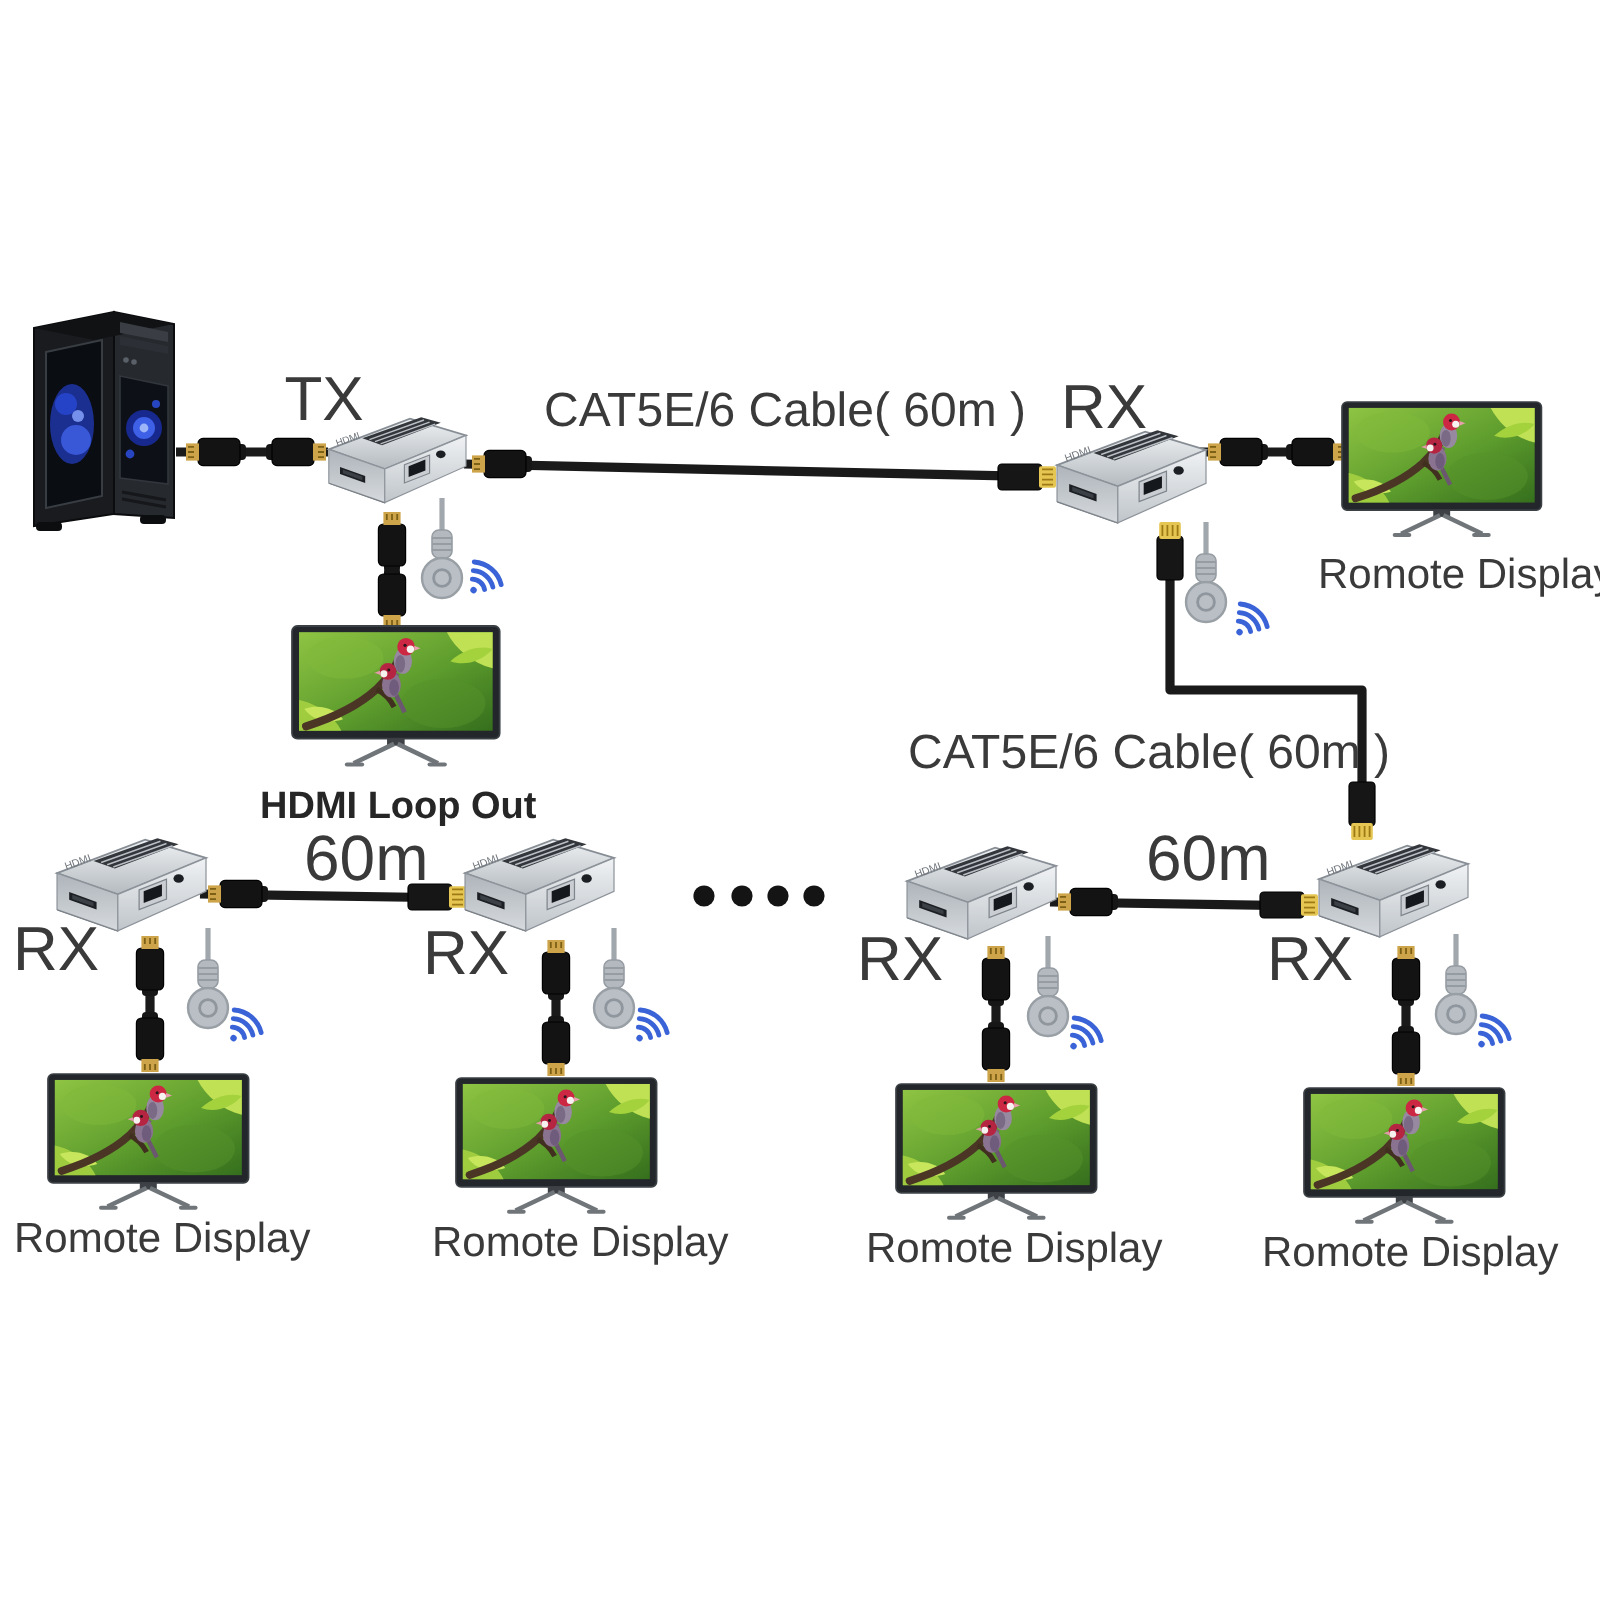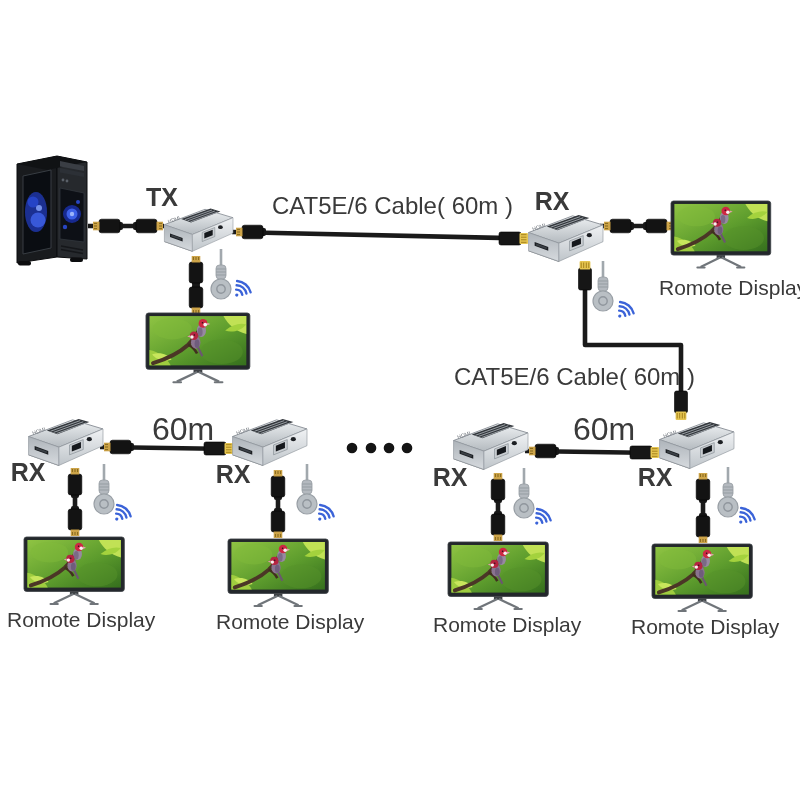--- a/index.html
+++ b/index.html
@@ -6,21 +6,21 @@
     --background:#ffffff; --label-text:#3a3a3a; --cable-black:#1a1a1a;
     --device-silver:#d9dde0; --connector-gold:#cda449; --rj45-yellow:#e6c652;
     --wifi-blue:#3b63d8; --ir-gray:#aeb4ba; --screen-green:#63a02f; --pc-glow-blue:#2f52e0;
   }
   html,body{margin:0;padding:0;}
   body{background:var(--background); font-family:"Liberation Sans", sans-serif;}
   .stage{position:relative;width:800px;height:800px;background:var(--background);overflow:hidden;}
   .stage svg{position:absolute;left:0;top:0;}
   .lbl{position:absolute;color:var(--label-text);text-align:center;white-space:nowrap;line-height:1.05;}
   .lbl-cable{font-size:24px;}
-  .lbl-port{font-size:25px;font-weight:bold;}
+  .lbl-port{font-size:31px;}
   .lbl-dist{font-size:32px;}
   .lbl-disp{font-size:21px;}
   .lbl-loop{font-size:19px;font-weight:bold;color:#262626;}
   .cable{stroke:var(--cable-black);stroke-width:4.6;fill:none;stroke-linejoin:round;stroke-linecap:butt;}
 </style>
 </head>
 <body>
 
 <div class="stage">
 
@@ -220,20 +220,21 @@
       <circle cx="389" cy="448" r="5.3"></circle>
       <circle cx="407" cy="448" r="5.3"></circle>
     </g>
   </svg>
 
   <div class="lbl lbl-port" style="left:134px;top:184px;width:56px;">TX</div>
   <div class="lbl lbl-cable" style="left:272px;top:193px;width:218px;">CAT5E/6 Cable( 60m )</div>
   <div class="lbl lbl-port" style="left:524px;top:188px;width:56px;">RX</div>
   <div class="lbl lbl-disp" style="left:659px;top:277px;width:136px;">Romote Display</div>
   <div class="lbl lbl-cable" style="left:454px;top:364px;width:218px;">CAT5E/6 Cable( 60m )</div>
+  <div class="lbl lbl-loop" style="left:130px;top:394px;width:130px;">HDMI Loop Out</div>
   <div class="lbl lbl-dist" style="left:152px;top:413px;width:60px;">60m</div>
   <div class="lbl lbl-dist" style="left:573px;top:413px;width:60px;">60m</div>
   <div class="lbl lbl-port" style="left:0px;top:459px;width:56px;">RX</div>
   <div class="lbl lbl-port" style="left:205px;top:461px;width:56px;">RX</div>
   <div class="lbl lbl-port" style="left:422px;top:464px;width:56px;">RX</div>
   <div class="lbl lbl-port" style="left:627px;top:464px;width:56px;">RX</div>
   <div class="lbl lbl-disp" style="left:7px;top:609px;width:134px;">Romote Display</div>
   <div class="lbl lbl-disp" style="left:216px;top:611px;width:134px;">Romote Display</div>
   <div class="lbl lbl-disp" style="left:433px;top:614px;width:134px;">Romote Display</div>
   <div class="lbl lbl-disp" style="left:631px;top:616px;width:134px;">Romote Display</div>

